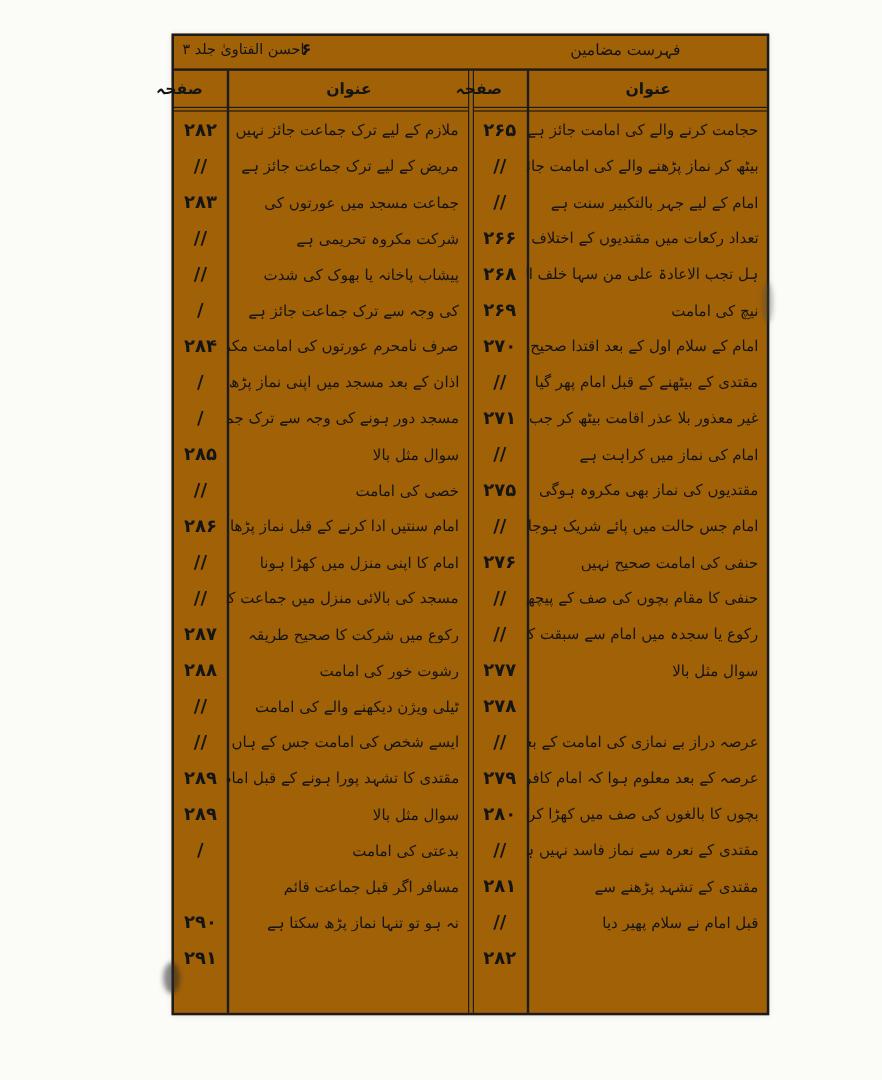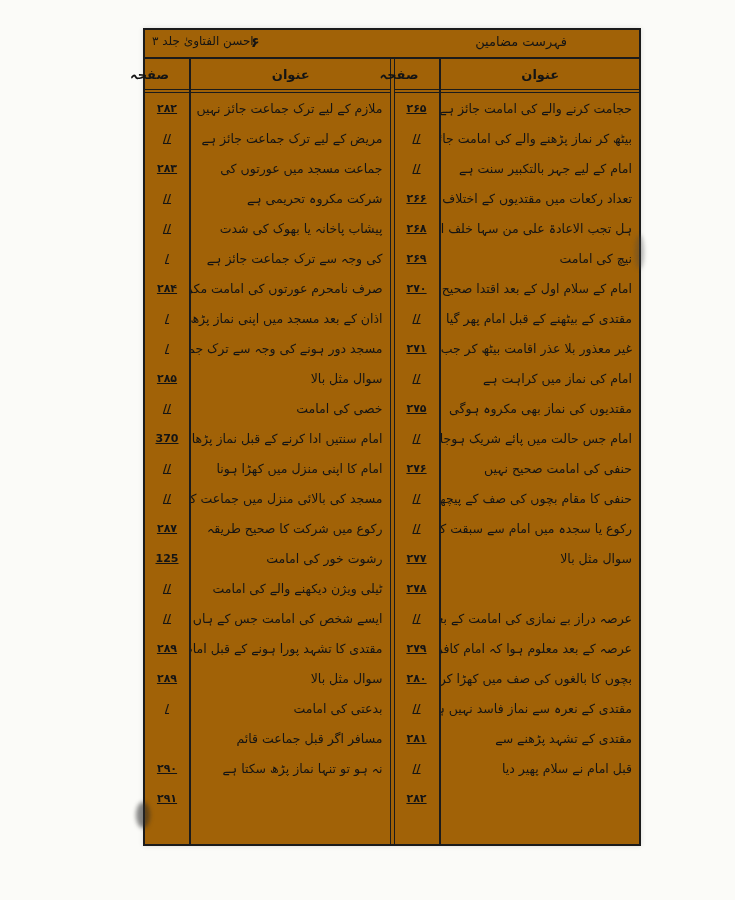--- a/index.html
+++ b/index.html
@@ -35,21 +35,21 @@
   .vline{position:absolute;top:0;bottom:0;left:44px;width:0;border-left:2px solid #1b1b1b;}
   .center-divider{flex:0 0 3px;border-left:1.5px solid #1b1b1b;border-right:1.5px solid #1b1b1b;}
   .half-header{
     height:30px;flex:0 0 30px;display:flex;align-items:center;
     border-bottom:4px double #1b1b1b;
   }
   .half-header .num{width:24px;text-align:center;font-size:13px;font-weight:bold;direction:rtl;}
   .half-header .ttl{flex:1;text-align:center;font-size:13px;font-weight:bold;direction:rtl;padding-left:23px;}
   .rows{flex:1;display:flex;flex-direction:column;overflow:hidden;}
   .row{height:30px;flex:0 0 30px;display:flex;align-items:center;}
-  .row .num{width:44px;text-align:center;font-size:11px;font-weight:bold;flex:0 0 44px;direction:rtl;text-decoration:underline;}
+  .row .num{width:44px;text-align:center;font-size:15px;font-weight:bold;flex:0 0 44px;direction:rtl;}
   .row .title{
     flex:1;min-width:0;direction:rtl;text-align:right;
     padding-right:7px;padding-left:15px;
     font-size:12.5px;white-space:nowrap;overflow:hidden;
   }
   .smudge{position:absolute;border-radius:50%;filter:blur(2px);}
   .smudge-a{left:-9px;bottom:16px;width:14px;height:26px;background:rgba(40,40,40,.55);}
   .smudge-b{right:-5px;top:205px;width:9px;height:34px;background:rgba(70,70,70,.35);}
 </style>
 </head>
@@ -123,41 +123,41 @@
               <div class="num">۲۸۵</div>
               <div class="title">سوال مثل بالا</div>
             </div>
 
             <div class="row">
               <div class="num">//</div>
               <div class="title">خصی کی امامت</div>
             </div>
 
             <div class="row">
-              <div class="num">370</div>
+              <div class="num">۲۸۶</div>
               <div class="title">امام سنتیں ادا کرنے کے قبل نماز پڑھا سکتا ہے</div>
             </div>
 
             <div class="row">
               <div class="num">//</div>
               <div class="title">امام کا اپنی منزل میں کھڑا ہونا</div>
             </div>
 
             <div class="row">
               <div class="num">//</div>
               <div class="title">مسجد کی بالائی منزل میں جماعت کرنا</div>
             </div>
 
             <div class="row">
               <div class="num">۲۸۷</div>
               <div class="title">رکوع میں شرکت کا صحیح طریقہ</div>
             </div>
 
             <div class="row">
-              <div class="num">125</div>
+              <div class="num">۲۸۸</div>
               <div class="title">رشوت خور کی امامت</div>
             </div>
 
             <div class="row">
               <div class="num">//</div>
               <div class="title">ٹیلی ویژن دیکھنے والے کی امامت</div>
             </div>
 
             <div class="row">
               <div class="num">//</div>

